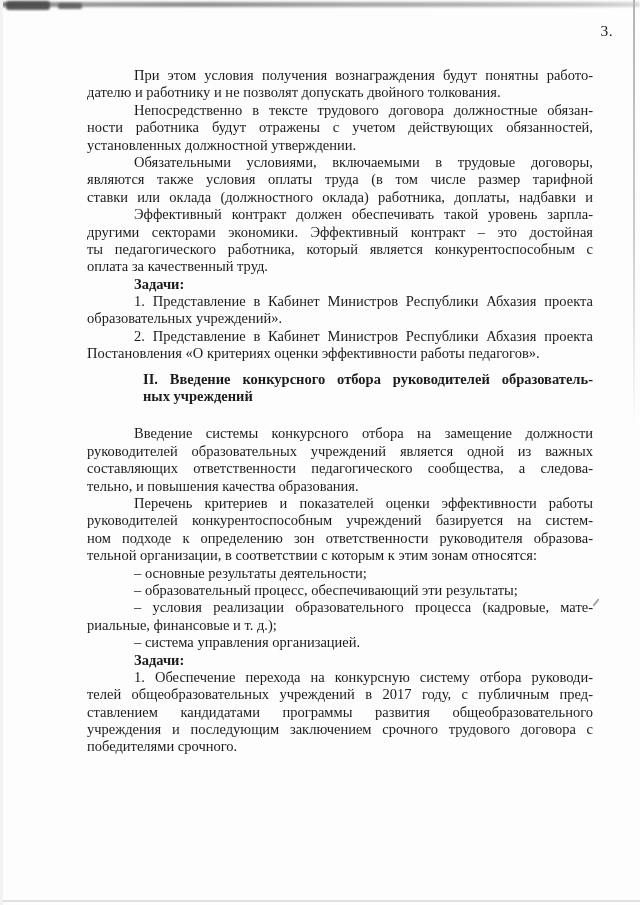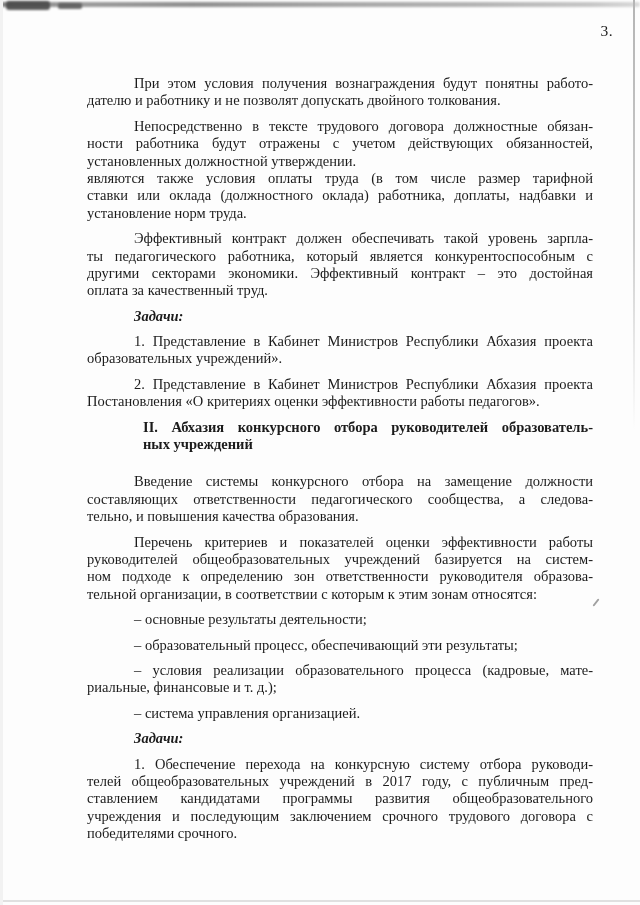--- a/index.html
+++ b/index.html
@@ -94,22 +94,22 @@
     line-height: 17.4px;
     text-align: center;
     text-align-last: left;
     white-space: normal;
     overflow: visible;
   }
   .ln.just {
     text-align: justify;
     text-align-last: justify;
   }
-  .ln.indent { padding-left: 47px; margin-top: 8px; }
-  .ln.bold { font-weight: bold; font-style: italic; }
+  .ln.indent { padding-left: 47px; }
+  .ln.bold { font-weight: bold; }
   .ln.head {
     padding-left: 56px;
     font-weight: bold;
   }
   .ln.gap-top { margin-top: 8px; }
   .ln.gap-bottom { margin-bottom: 20px; }
 </style>
 </head>
 <body>
 
@@ -124,39 +124,40 @@
   <div class="stray-mark"></div>
 
   <div class="page-number">3.</div>
 
   <div class="textblock">
       <div class="ln indent just">При этом условия получения вознаграждения будут понятны работо-</div>
       <div class="ln">дателю и работнику и не позволят допускать двойного толкования.</div>
       <div class="ln indent just">Непосредственно в тексте трудового договора должностные обязан-</div>
       <div class="ln just">ности работника будут отражены с учетом действующих обязанностей,</div>
       <div class="ln">установленных должностной утверждении.</div>
+      <div class="ln indent just">Обязательными условиями, включаемыми в трудовые договоры,</div>
       <div class="ln just">являются также условия оплаты труда (в том числе размер тарифной</div>
       <div class="ln just">ставки или оклада (должностного оклада) работника, доплаты, надбавки и</div>
-      <div class="ln">установление норм труда.</div>
       <div class="ln indent just">Эффективный контракт должен обеспечивать такой уровень зарпла-</div>
+      <div class="ln just">другими секторами экономики. Эффективный контракт – это достойная</div>
       <div class="ln just">ты педагогического работника, который является конкурентоспособным с</div>
-      <div class="ln just">другими секторами экономики. Эффективный контракт – это достойная</div>
       <div class="ln">оплата за качественный труд.</div>
       <div class="ln indent bold">Задачи:</div>
       <div class="ln indent just">1. Представление в Кабинет Министров Республики Абхазия проекта</div>
       <div class="ln">образовательных учреждений».</div>
       <div class="ln indent just">2. Представление в Кабинет Министров Республики Абхазия проекта</div>
       <div class="ln">Постановления «О критериях оценки эффективности работы педагогов».</div>
-      <div class="ln head just gap-top">II. Абхазия конкурсного отбора руководителей образователь-</div>
+      <div class="ln head just gap-top">II. Введение конкурсного отбора руководителей образователь-</div>
       <div class="ln head gap-bottom">ных учреждений</div>
       <div class="ln indent just">Введение системы конкурсного отбора на замещение должности</div>
+      <div class="ln just">руководителей образовательных учреждений является одной из важных</div>
       <div class="ln just">составляющих ответственности педагогического сообщества, а следова-</div>
       <div class="ln">тельно, и повышения качества образования.</div>
       <div class="ln indent just">Перечень критериев и показателей оценки эффективности работы</div>
-      <div class="ln just">руководителей общеобразовательных учреждений базируется на систем-</div>
+      <div class="ln just">руководителей конкурентоспособным учреждений базируется на систем-</div>
       <div class="ln just">ном подходе к определению зон ответственности руководителя образова-</div>
       <div class="ln">тельной организации, в соответствии с которым к этим зонам относятся:</div>
       <div class="ln indent">– основные результаты деятельности;</div>
       <div class="ln indent">– образовательный процесс, обеспечивающий эти результаты;</div>
       <div class="ln indent just">– условия реализации образовательного процесса (кадровые, мате-</div>
       <div class="ln">риальные, финансовые и т. д.);</div>
       <div class="ln indent">– система управления организацией.</div>
       <div class="ln indent bold">Задачи:</div>
       <div class="ln indent just">1. Обеспечение перехода на конкурсную систему отбора руководи-</div>
       <div class="ln just">телей общеобразовательных учреждений в 2017 году, с публичным пред-</div>

